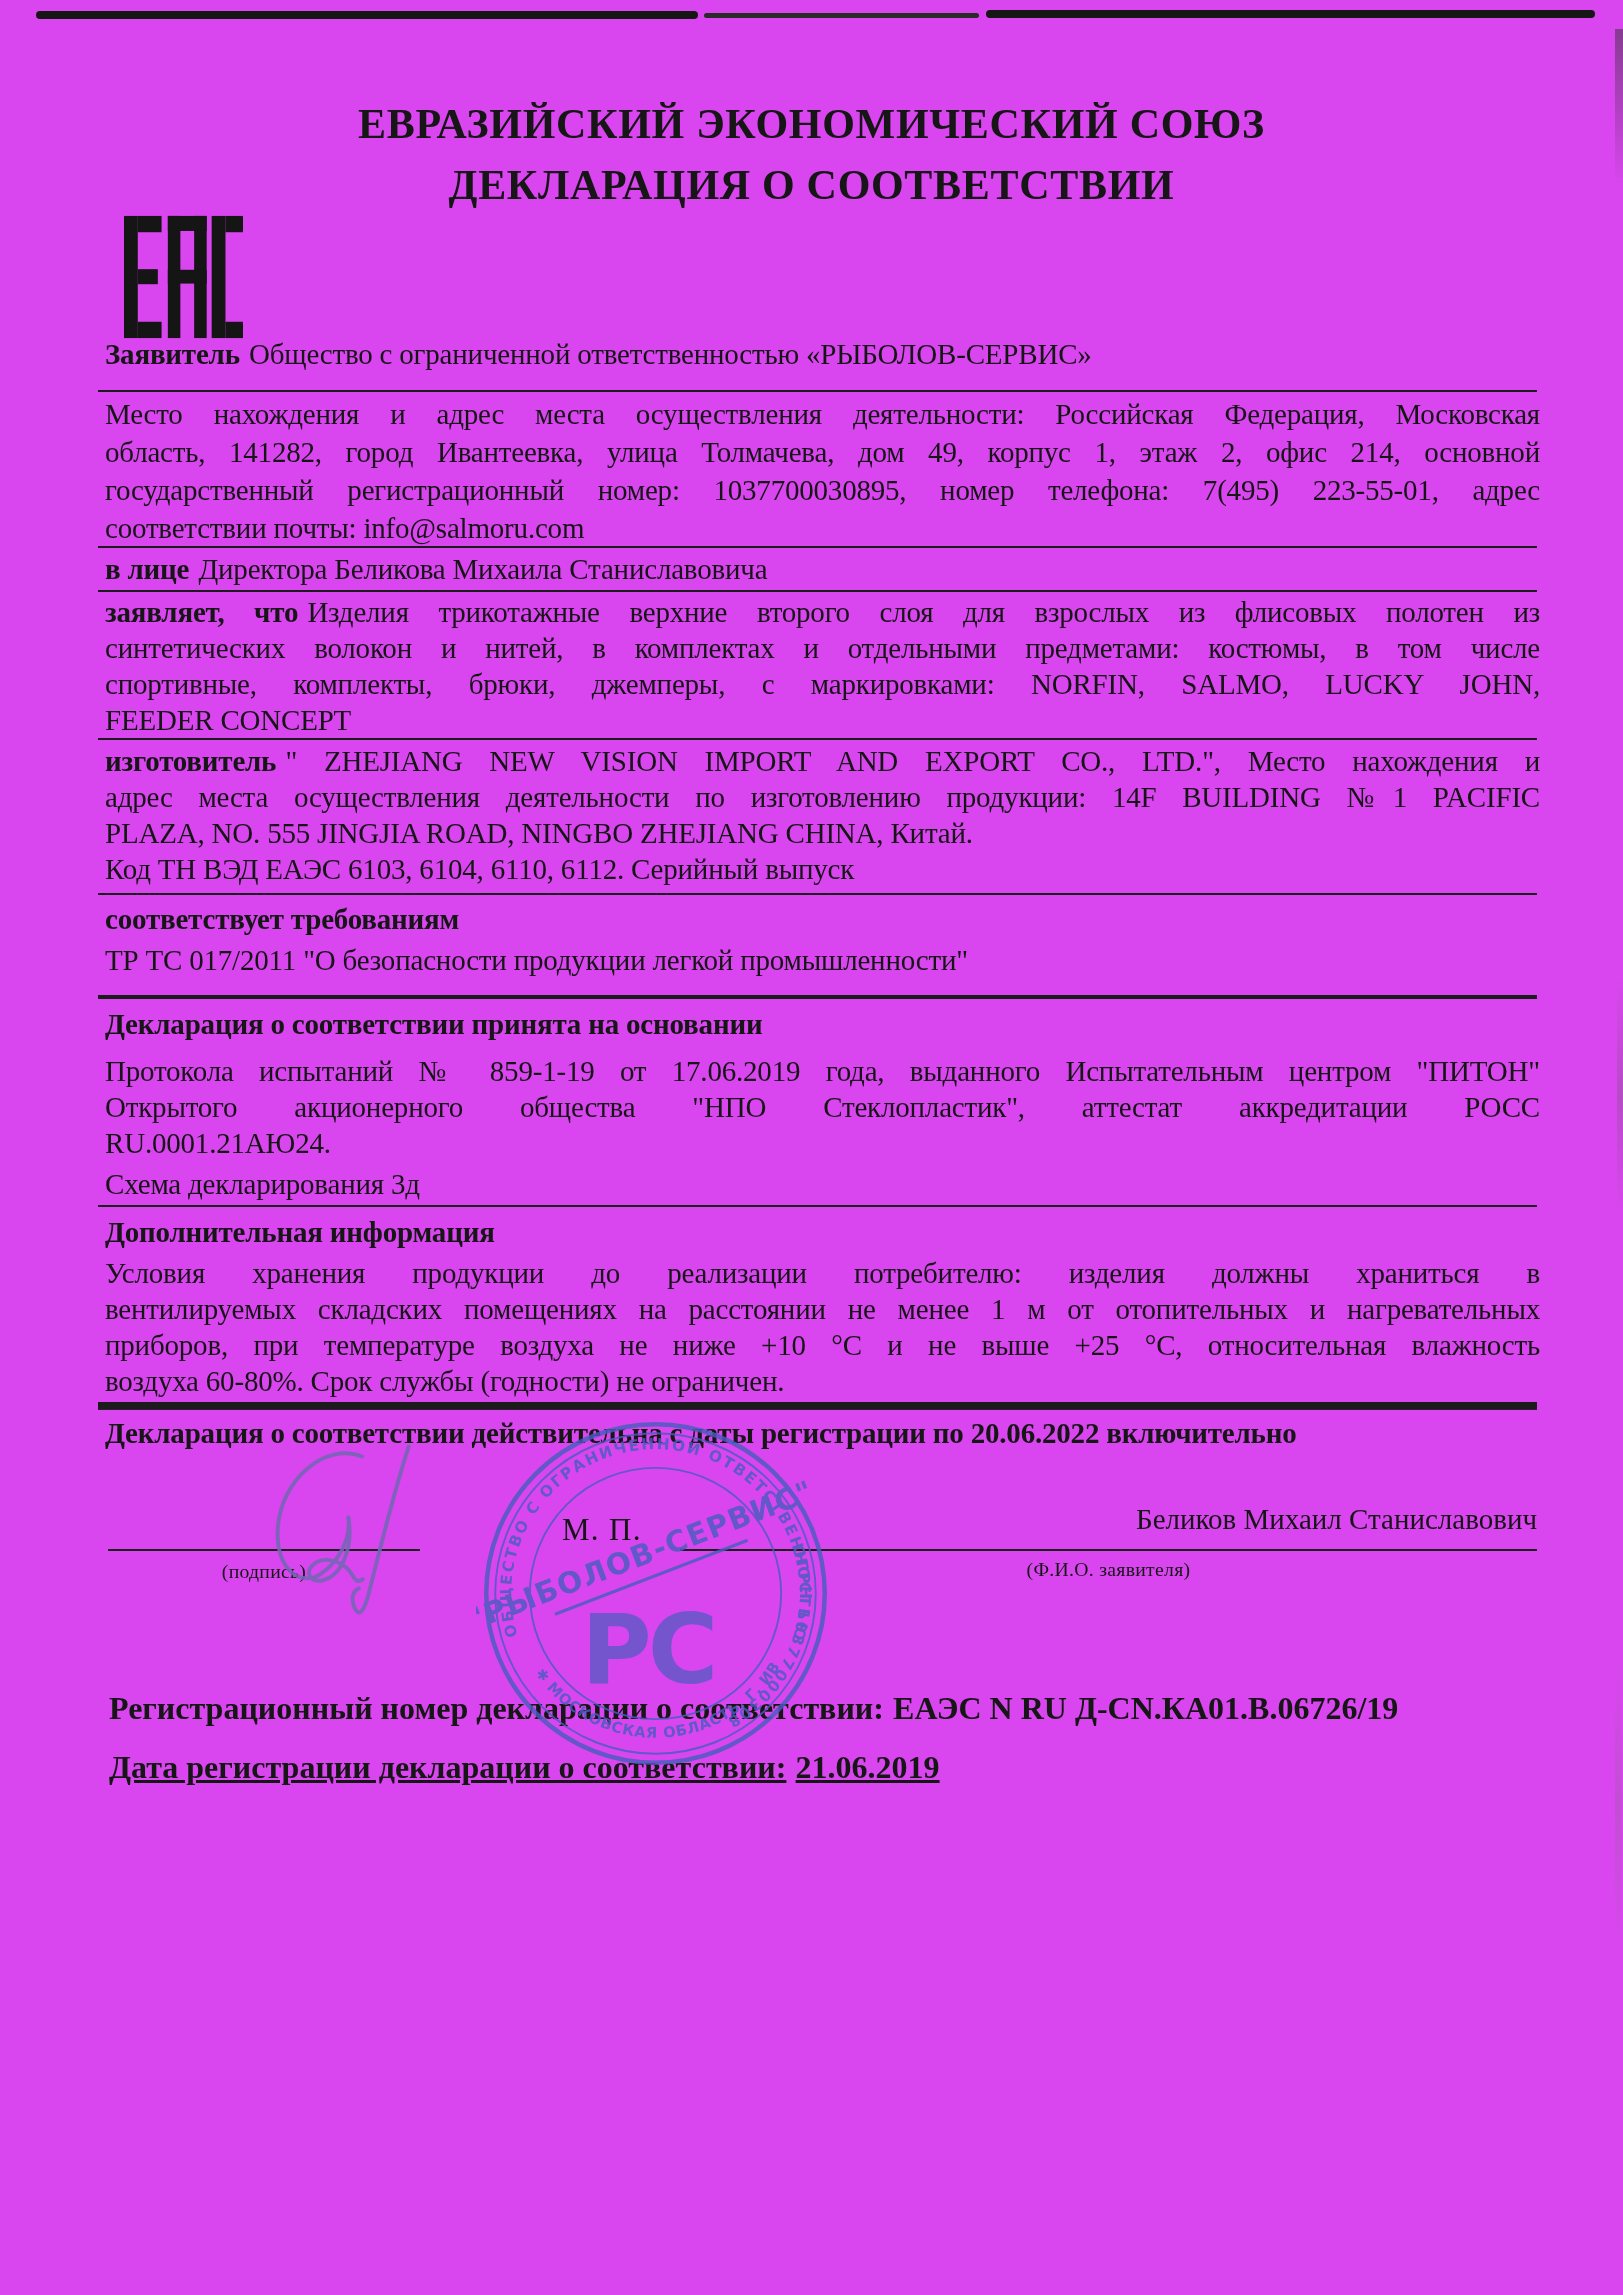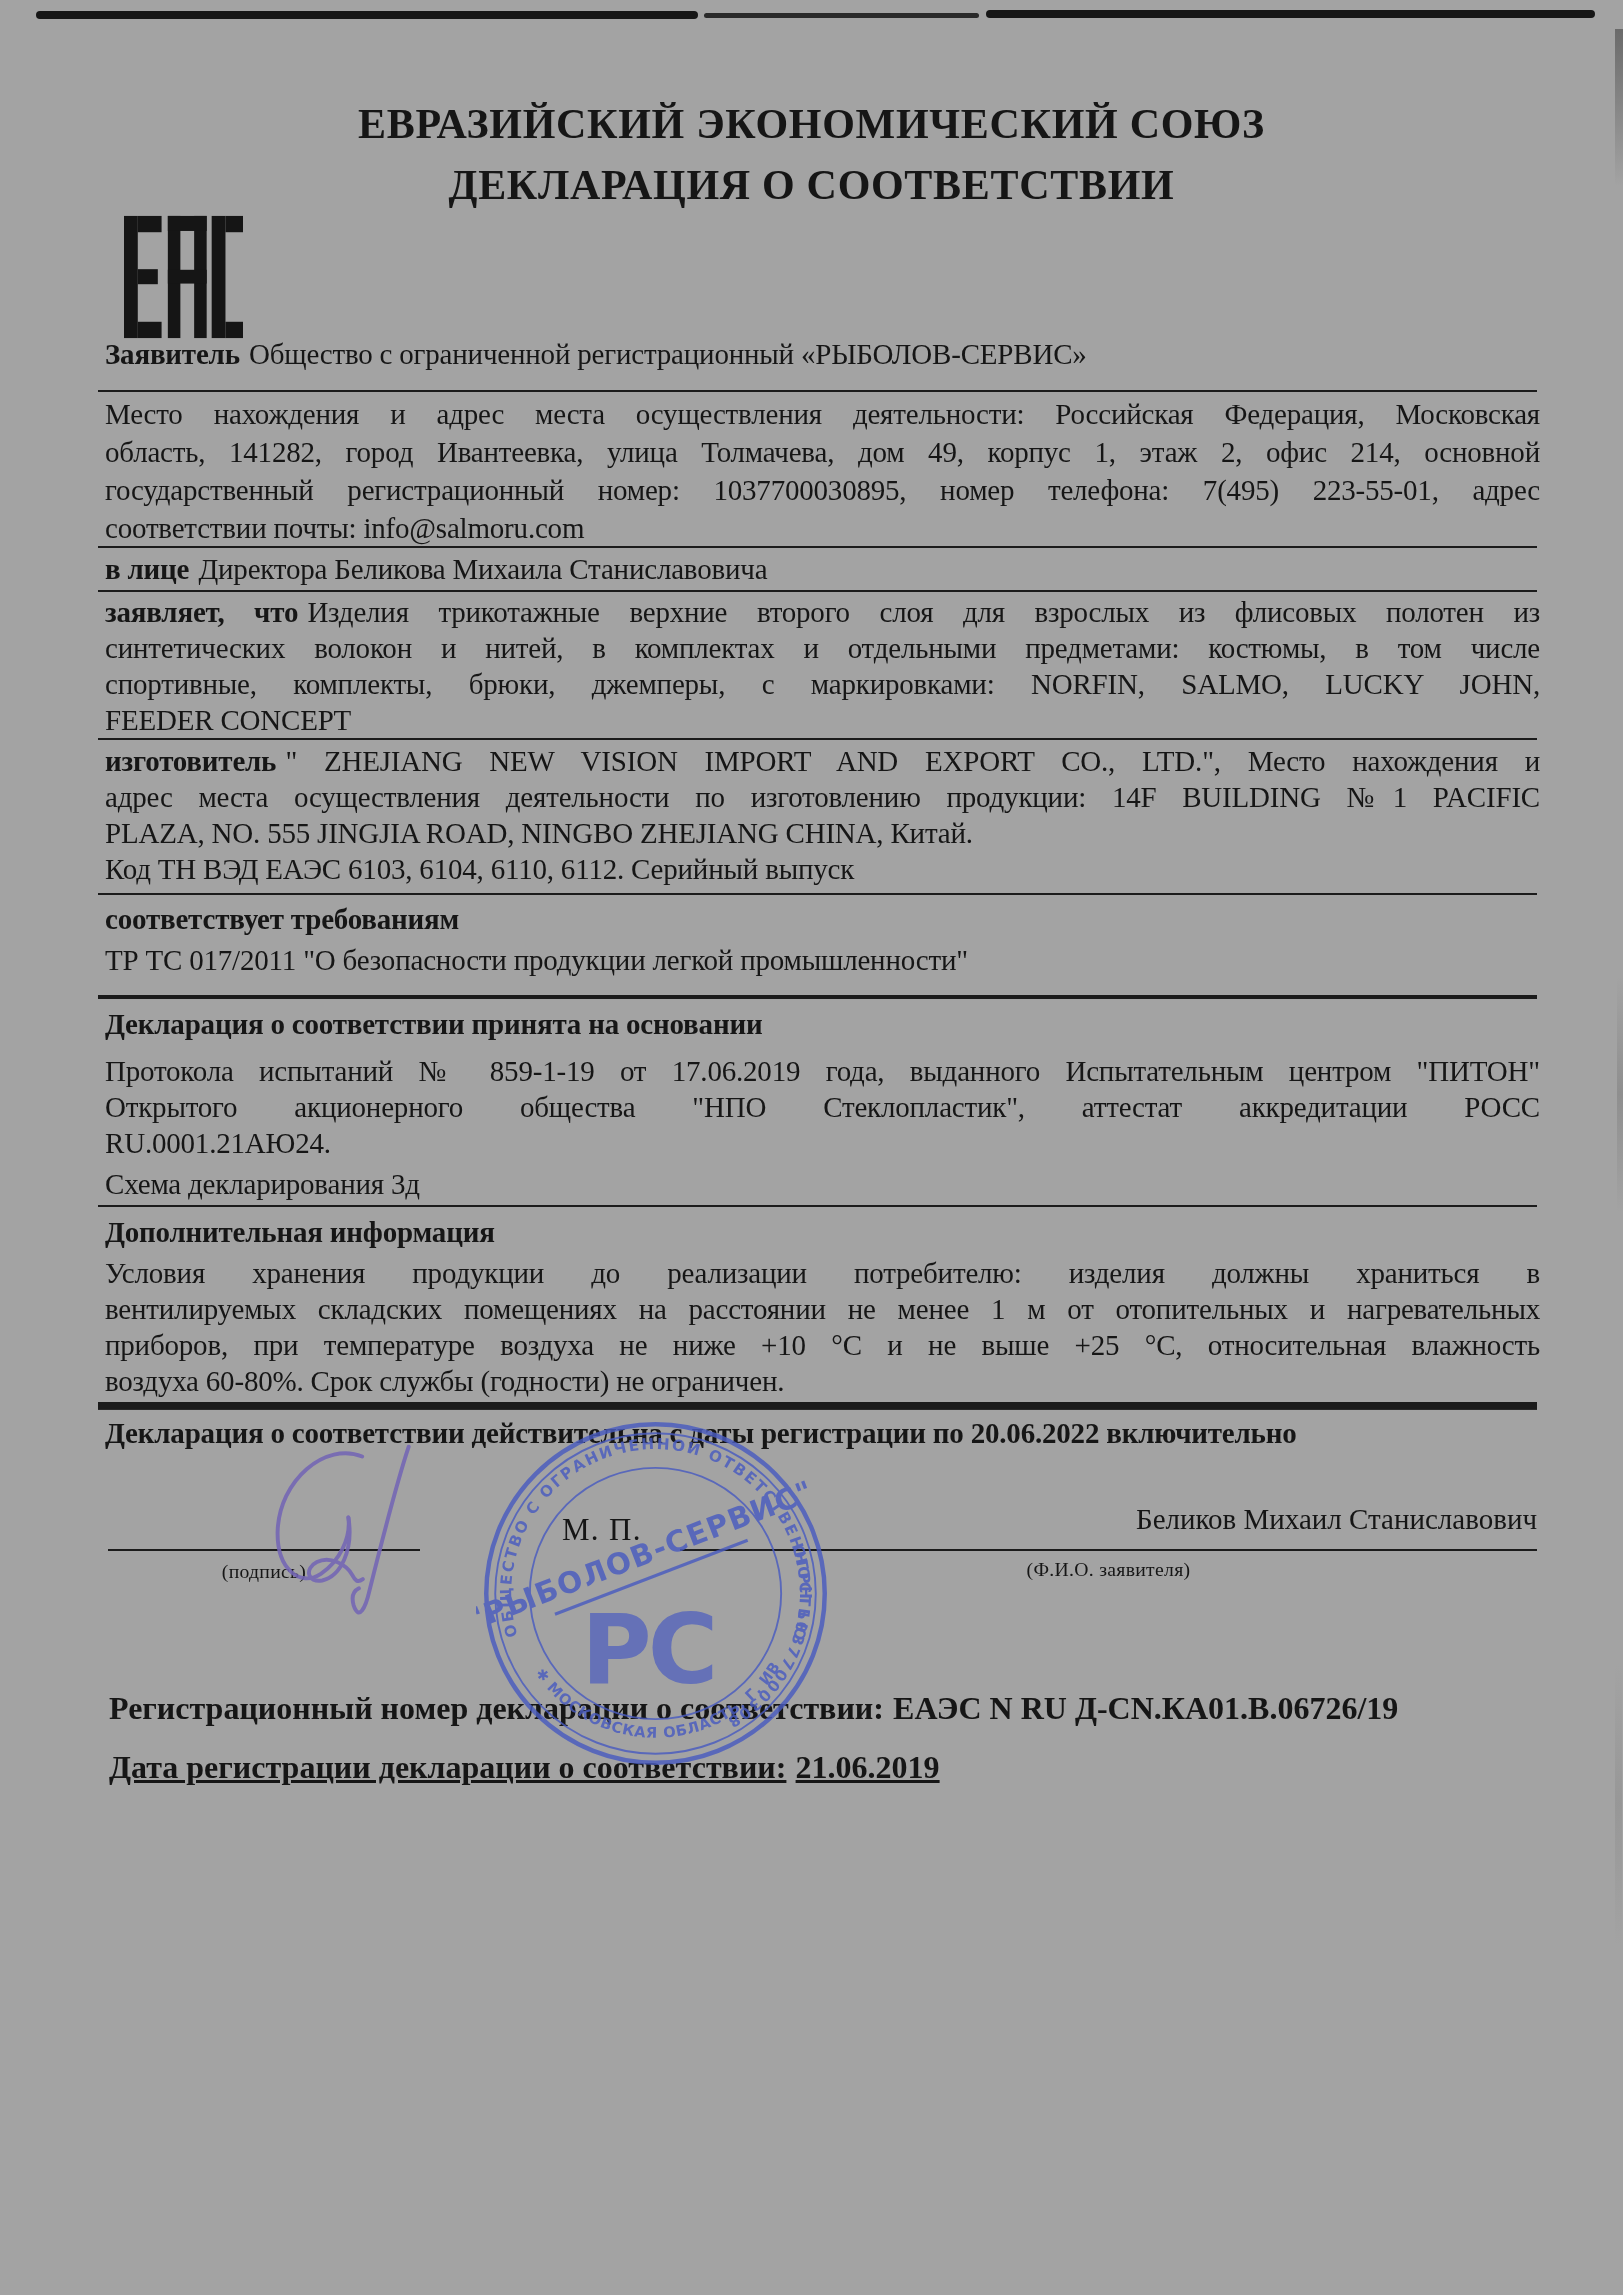--- a/index.html
+++ b/index.html
@@ -1,16 +1,16 @@
 <!DOCTYPE html>
 <html style="font-size:10.5px"><head>
 <meta charset="utf-8">
 <style>
   html,body{margin:0;padding:0;background:#ffffff;}
-  .page{position:relative;width:1623px;height:2295px;background:#a3a3a3;overflow:hidden;
+  .page{position:relative;width:1623px;height:2295px;background:#d946ef;overflow:hidden;
         font-family:"Liberation Serif","DejaVu Serif",serif;color:#161616;}
   
   .scan-bar{position:absolute;background:#161616;border-radius:3.9px;}
   .edge-smudge{position:absolute;}
   
   .title{position:absolute;left:0;width:1623px;text-align:center;font-weight:bold;
          font-size:42px;letter-spacing:0.7px;white-space:nowrap;}
   
   .t{position:absolute;left:105px;width:1435px;font-size:29px;line-height:38px;letter-spacing:-0.2px;}
   .jl{text-align:justify;text-align-last:justify;height:36px;overflow:visible;}
@@ -59,21 +59,21 @@
       <rect x="112" y="0" width="20" height="195"></rect>
       <rect x="70" y="0" width="62" height="24"></rect>
       <rect x="70" y="86" width="62" height="22"></rect>
       <rect x="140" y="0" width="22" height="195"></rect>
       <rect x="162" y="0" width="28" height="26"></rect>
       <rect x="162" y="169" width="28" height="26"></rect>
     </g>
   </svg>
 
   <div class="t" style="top:335px;">
-    <span class="lead">Заявитель</span><span>Общество с ограниченной регистрационный «РЫБОЛОВ-СЕРВИС»</span>
+    <span class="lead">Заявитель</span><span>Общество с ограниченной ответственностью «РЫБОЛОВ-СЕРВИС»</span>
   </div>
   <div class="rule" style="top:390px;"></div>
 
   <div class="t" style="top:395px;">
     <div class="jl">Место нахождения и адрес места осуществления деятельности: Российская Федерация, Московская</div>
     <div class="jl" style="margin-top:2px;">область, 141282, город Ивантеевка, улица Толмачева, дом 49, корпус 1, этаж 2, офис 214, основной</div>
     <div class="jl" style="margin-top:2px;">государственный регистрационный номер: 1037700030895, номер телефона: 7(495) 223-55-01, адрес</div>
     <div class="jl end" style="margin-top:2px;">соответствии почты: info@salmoru.com</div>
   </div>
   <div class="rule" style="top:546px;"></div>

